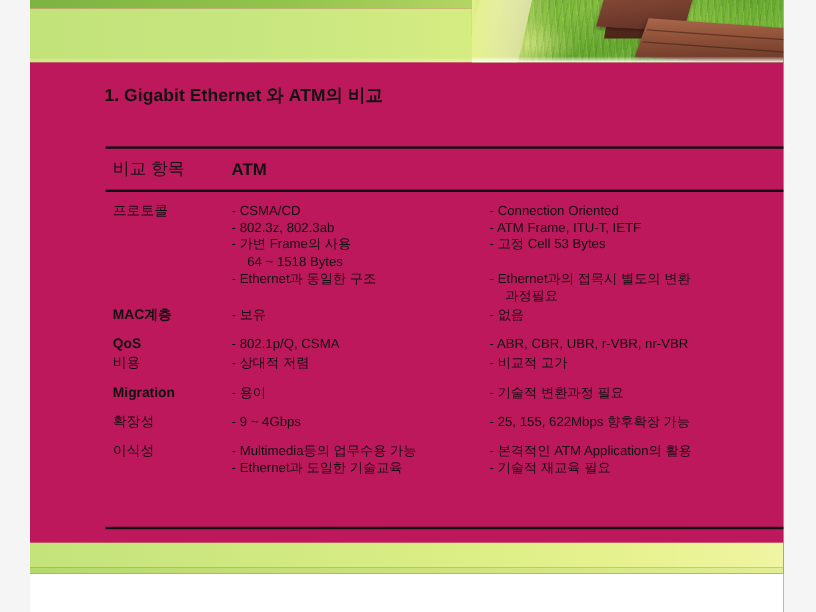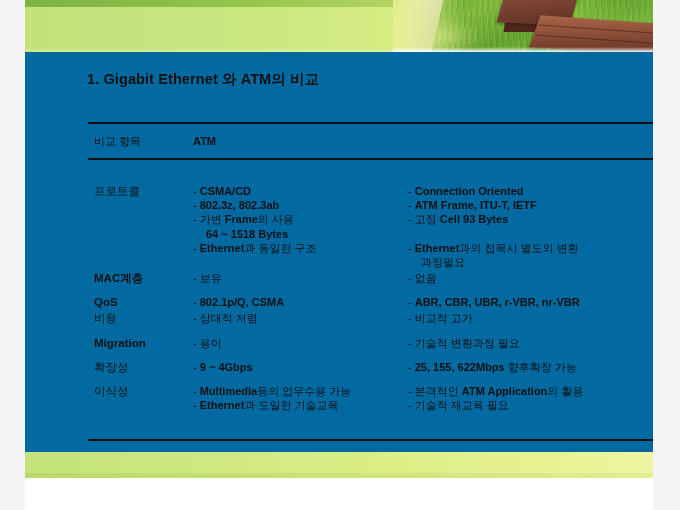--- a/index.html
+++ b/index.html
@@ -4,21 +4,21 @@
 <style>
   html,body{margin:0;padding:0;}
   body{
     width:680px;height:510px;
     background:#f5f5f6;
     font-family:"Liberation Sans","DejaVu Sans",sans-serif;
     overflow:hidden;
   }
   .slide{
     position:absolute;left:25px;top:0;width:628px;height:510px;
-    background:#0369a1;overflow:hidden;
+    background:#be185d;overflow:hidden;
   }
   
   .top-band{position:absolute;left:0;top:0;width:628px;height:52px;overflow:hidden;}
   .band-dark{
     position:absolute;left:0;top:0;width:628px;height:7px;
     background:linear-gradient(to right,#7cb342 0%,#93c54b 35%,#c3dc70 70%,#dfe98a 100%);
   }
   .band-light{
     position:absolute;left:0;top:7px;width:628px;height:45px;
     background:linear-gradient(to right,#c2e27a 0%,#c8e67f 30%,#d5ec82 58%,#e4f18c 85%,#ecf4a0 100%);
@@ -88,30 +88,30 @@
   
   .table{position:absolute;left:63px;top:122px;width:565px;}
   .rule-top{height:0;border-top:2px solid #111;}
   .rule-head{height:0;border-top:2px solid #111;}
   .rule-bottom{position:absolute;left:63px;top:439px;width:565px;height:0;border-top:2.5px solid #111;}
   .row{display:flex;align-items:flex-start;}
   .c-label{width:105px;flex:0 0 105px;padding-left:6px;box-sizing:border-box;}
   .c-ge{width:215px;flex:0 0 215px;}
   .c-atm{flex:1 1 auto;}
   .head-row{height:34px;display:flex;align-items:center;}
-  .head-row .c-label,.head-row .c-ge,.head-row .c-atm{font-size:11px;color:#111;}
+  .head-row .c-label,.head-row .c-ge,.head-row .c-atm{font-size:14px;color:#111;}
   .head-ko{font-weight:normal;}
   .head-en{font-weight:bold;}
-  .body{padding-top:24px;}
+  .body{padding-top:9px;}
   .row + .row{margin-top:2px;}
   .cell{font-size:11px;color:#111;line-height:14.2px;}
   .lbl{font-size:11.5px;color:#111;line-height:14.2px;}
   .lbl.bold{font-weight:bold;}
   .ln{white-space:nowrap;}
-  .ln b{font-weight:bold;margin-top:20px;}
+  .ln b{font-weight:normal;margin-top:20px;}
   .spacer{height:14px;}
   .indent{padding-left:13px;}
   
   .bottom-band{position:absolute;left:0;bottom:32px;width:628px;height:26px;overflow:hidden;}
   .bb-main{
     position:absolute;left:0;top:0;width:628px;height:21px;
     background:linear-gradient(to right,#c3e37b 0%,#cfe880 28%,#dcee86 58%,#e8f290 82%,#eff5a2 100%);
   }
   .bb-low{
     position:absolute;left:0;top:21px;width:628px;height:5px;
@@ -158,21 +158,21 @@
           <div class="c-ge cell">
             <div class="ln">- <b>CSMA/CD</b></div>
             <div class="ln">- <b>802.3z, 802.3ab</b></div>
             <div class="ln">- 가변 <b>Frame</b>의 사용</div>
             <div class="ln indent"><b>64 ~ 1518 Bytes</b></div>
             <div class="ln">- <b>Ethernet</b>과 동일한  구조</div>
           </div>
           <div class="c-atm cell">
             <div class="ln">- <b>Connection Oriented</b></div>
             <div class="ln">- <b>ATM Frame, ITU-T, IETF</b></div>
-            <div class="ln">- 고정 <b>Cell 93 Bytes</b></div>
+            <div class="ln">- 고정 <b>Cell 53 Bytes</b></div>
             <div class="spacer">&nbsp;</div>
             <div class="ln">- <b>Ethernet</b>과의 접목시 별도의 변환</div>
             <div class="ln indent">과정필요</div>
           </div>
         </div>
         <div class="row" style="margin-top: 2px;">
           <div class="c-label lbl bold">MAC계층</div>
           <div class="c-ge cell">
             <div class="ln">- 보유</div>
           </div>

